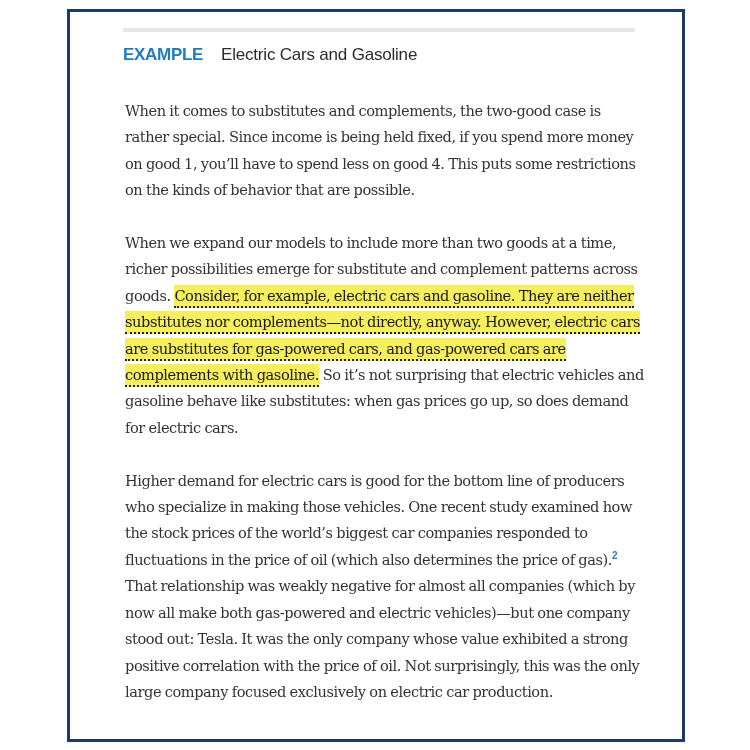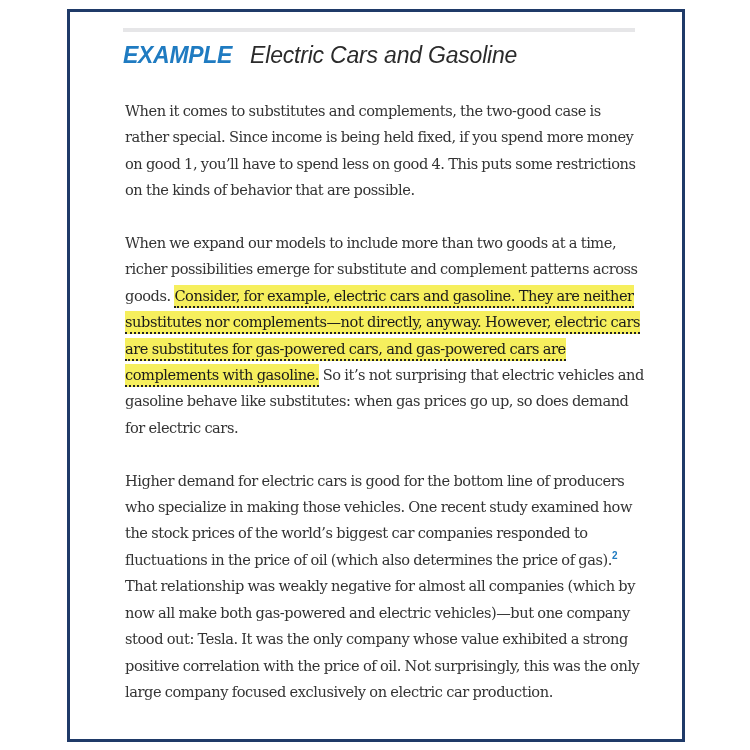--- a/index.html
+++ b/index.html
@@ -10,21 +10,21 @@
       border: 3px solid #1f3a68;
       background: #ffffff;
     }
     .rule {
       position: absolute; left: 53px; top: 16px;
       width: 512px; height: 4px; background: #e6e6e8;
     }
     .heading {
       position: absolute; left: 53px; top: 30px;
       font-family: "Liberation Sans", sans-serif;
-      font-size: 23px; line-height: 26px; white-space: nowrap; font-style: italic;
+      font-size: 17px; line-height: 26px; white-space: nowrap;
     }
     .heading .tag { color: #1f7bc1; font-weight: bold; letter-spacing: -0.3px; }
     .heading .title { color: #2b2b2b; margin-left: 18px; letter-spacing: -0.2px; }
     .body {
       position: absolute; left: 55px; top: 86px; width: 520px;
       font-family: "DejaVu Serif", serif;
       font-size: 14.6px; line-height: 26.4px; color: #333333;
       letter-spacing: -0.45px; word-spacing: -0.5px;
     }
     .body p { margin: 0 0 26.4px 0; }

